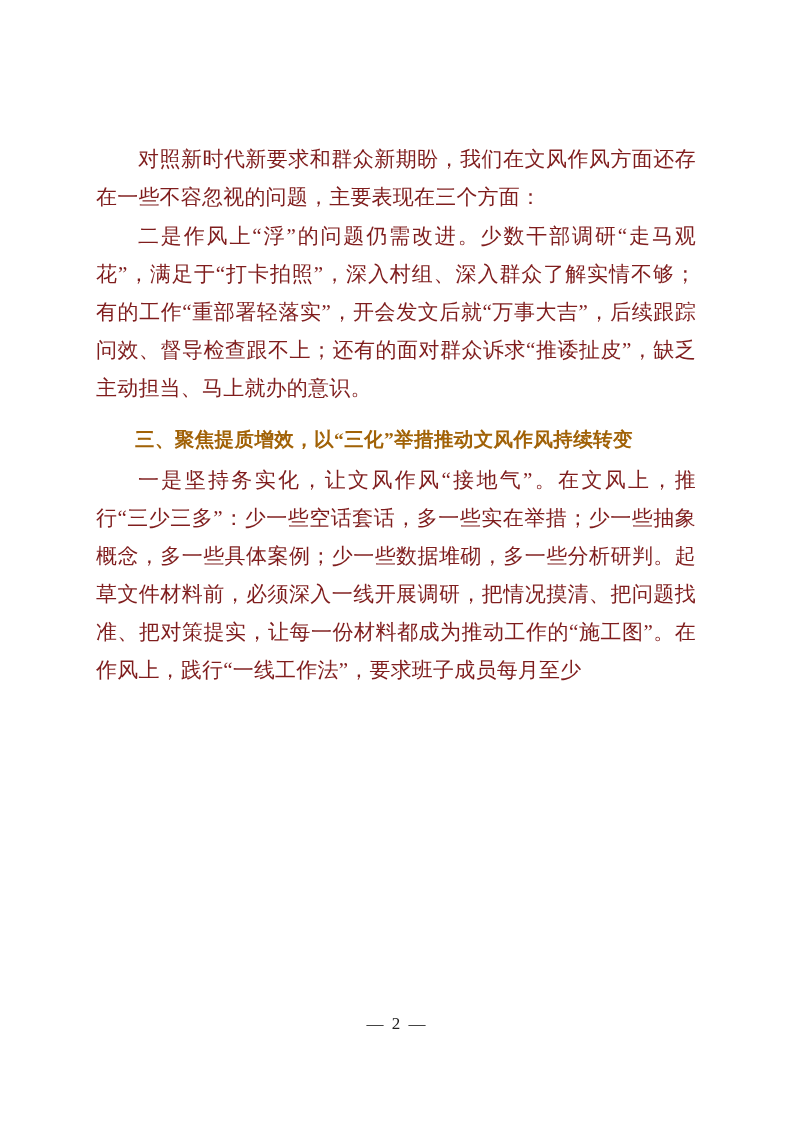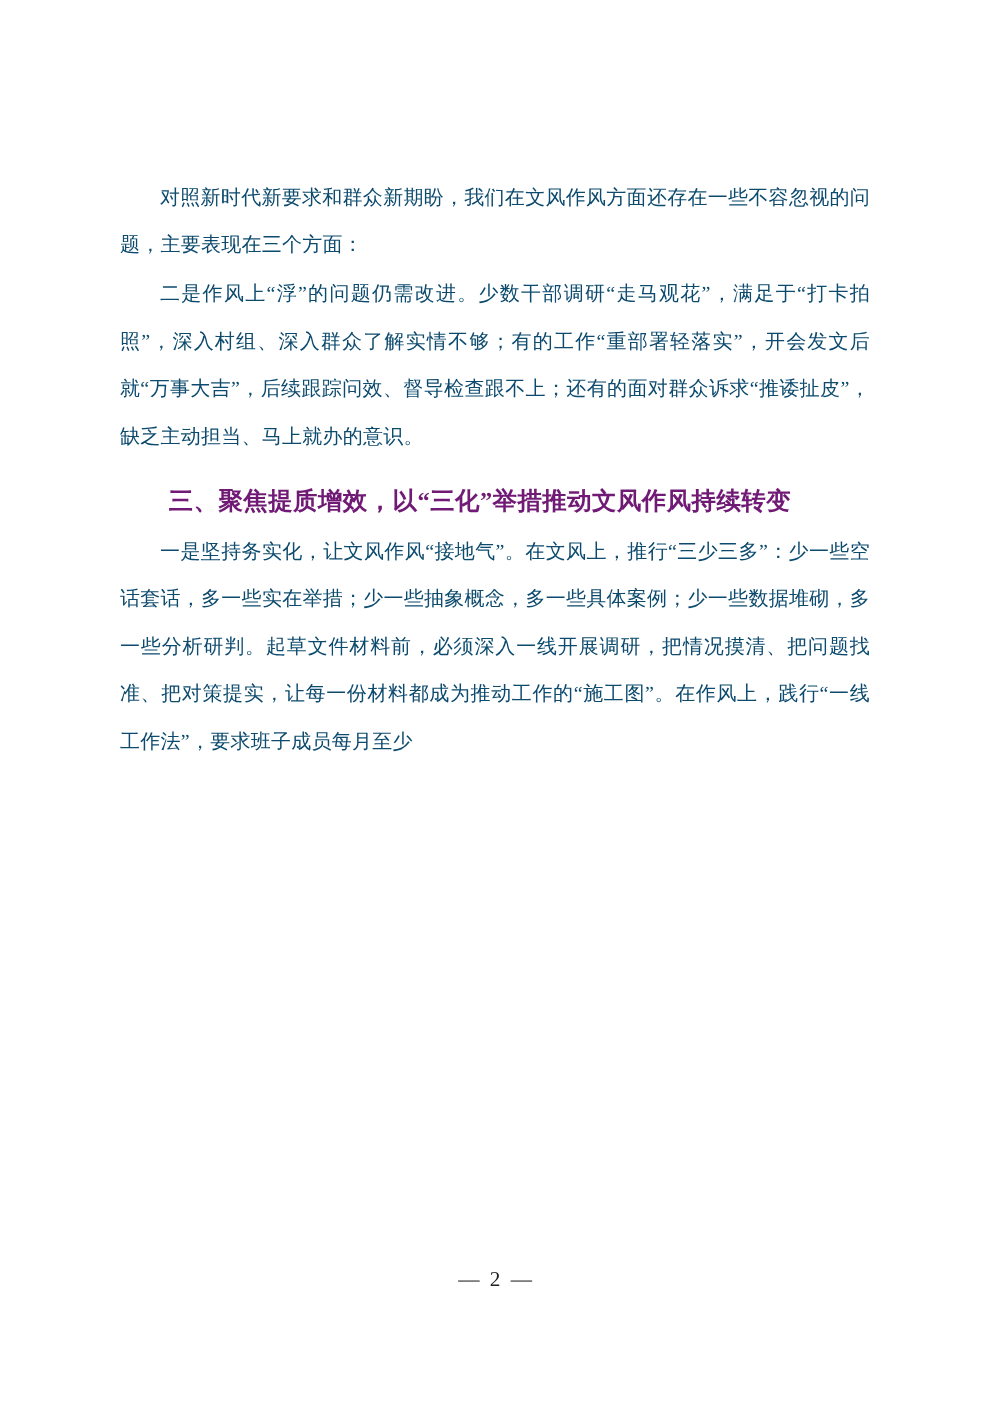--- a/index.html
+++ b/index.html
@@ -18,35 +18,35 @@
     color: #1a1a1a;
   }
   .content {
     position: absolute;
     left: 96px;
     top: 140px;
     width: 600px;
   }
   p.body-para {
     margin: 0 0 1px 0;
-    font-size: 16px;
+    font-size: 21px;
     line-height: 38px;
     text-indent: 2em;
     text-align: justify;
     text-justify: inter-ideograph;
     letter-spacing: 0.2px;
-    color: #0c4a6e;
+    color: #7f1d1d;
   }
   h2.section-heading {
     margin: 14px 0 2px 0;
     font-size: 19.5px;
     line-height: 38px;
     text-indent: 2em;
     font-weight: bold;
-    color: #701a75;
+    color: #a16207;
     letter-spacing: 0.4px;
   }
   .page-number {
     position: absolute;
     left: 0;
     right: 0;
     top: 1014px;
     text-align: center;
     font-size: 17px;
     color: #222222;

